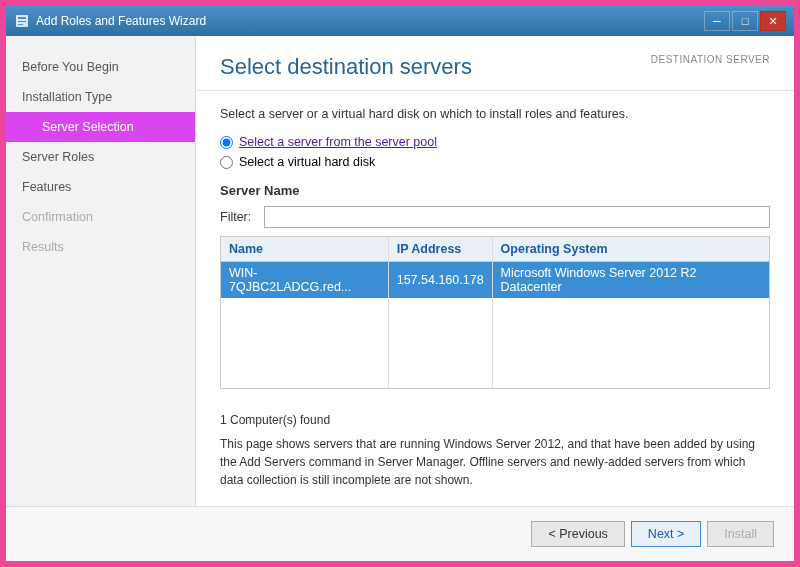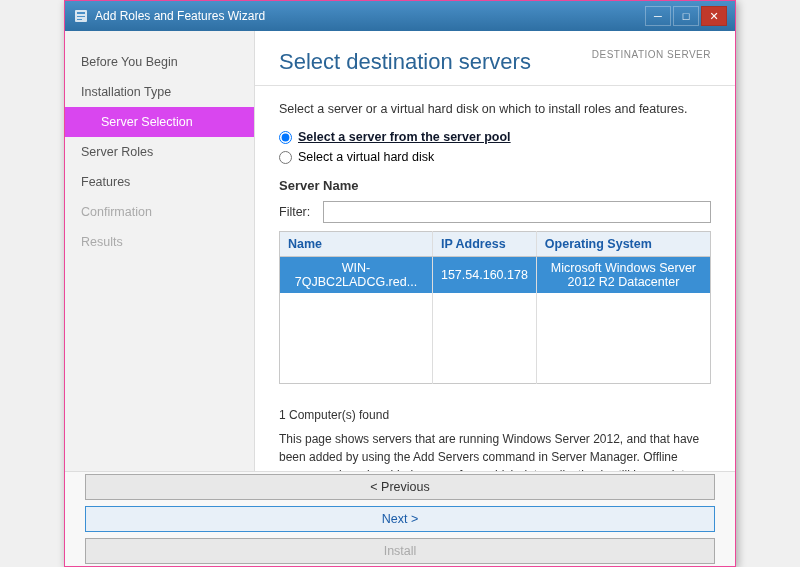--- a/index.html
+++ b/index.html
@@ -8,24 +8,24 @@
       font-size: 13px;
       background: #f0f0f0;
       display: flex;
       justify-content: center;
       align-items: center;
       width: 800px;
       height: 567px;
       overflow: hidden;
     }
     .window {
-      width: 672px;
+      width: 800px;
       height: 567px;
       background: #fff;
-      border: 1px solid #ec4899;
+      border: 6px solid #ec4899;
       display: flex;
       flex-direction: column;
       box-shadow: 2px 2px 8px rgba(0,0,0,0.3);
     }
     .title-bar {
       background: linear-gradient(to bottom, #4a90c8, #2e6fa3);
       color: #fff;
       display: flex;
       align-items: center;
       justify-content: space-between;
@@ -149,23 +149,22 @@
       font-size: 12.5px;
     }
     .radio-item input[type="radio"] {
       margin-right: 6px;
       cursor: pointer;
     }
     .radio-item label {
       cursor: pointer;
     }
     .radio-item.selected label {
-      color: #0f172a;
+      color: #4c1d95;
       text-decoration: underline;
-      font-weight: bold;
     }
 
     .server-pool-section { }
     .section-title {
       font-size: 13px;
       font-weight: 600;
       color: #333;
       margin-bottom: 8px;
     }
 
@@ -208,21 +207,20 @@
       border-right: 1px solid #ddd;
     }
     .server-table thead th:last-child { border-right: none; }
     .server-table tbody tr { height: 22px; }
     .server-table tbody tr.selected {
       background: #3a8fd4;
       color: #fff;
     }
     .server-table tbody tr.selected td {
       color: #fff;
-      text-align: center;
     }
     .server-table tbody td {
       padding: 4px 8px;
       font-size: 12.5px;
       color: #333;
       border-right: 1px solid #ddd;
     }
     .server-table tbody td:last-child { border-right: none; }
     .server-table tbody .empty-row { height: 18px; }
 
@@ -232,27 +230,26 @@
       margin-bottom: 8px;
     }
     .info-text {
       font-size: 12px;
       color: #333;
       line-height: 1.5;
     }
 
     .footer {
       border-top: 1px solid #ddd;
-      padding: 2px 20px;
+      padding: 14px 20px;
       display: flex;
       justify-content: flex-end;
       gap: 6px;
       background: #f8f8f8;
       flex-shrink: 0;
-      flex-direction: column;
     }
     .footer-btn {
       height: 26px;
       padding: 0 16px;
       font-size: 12.5px;
       border: 1px solid #aaa;
       background: #e8e8e8;
       cursor: pointer;
       color: #333;
     }

